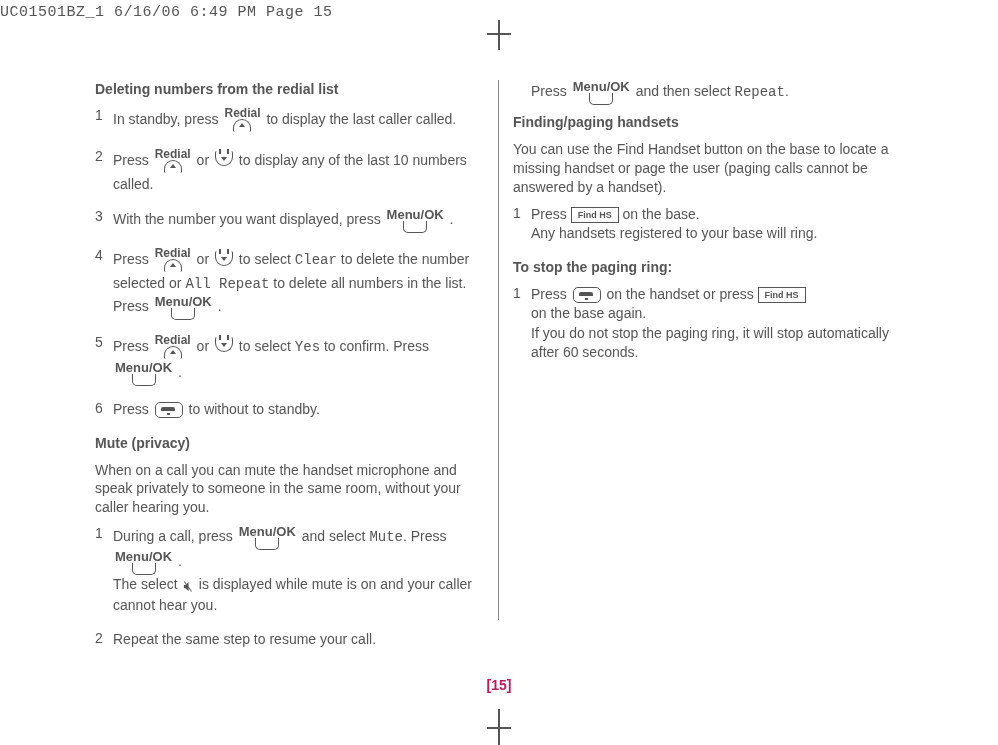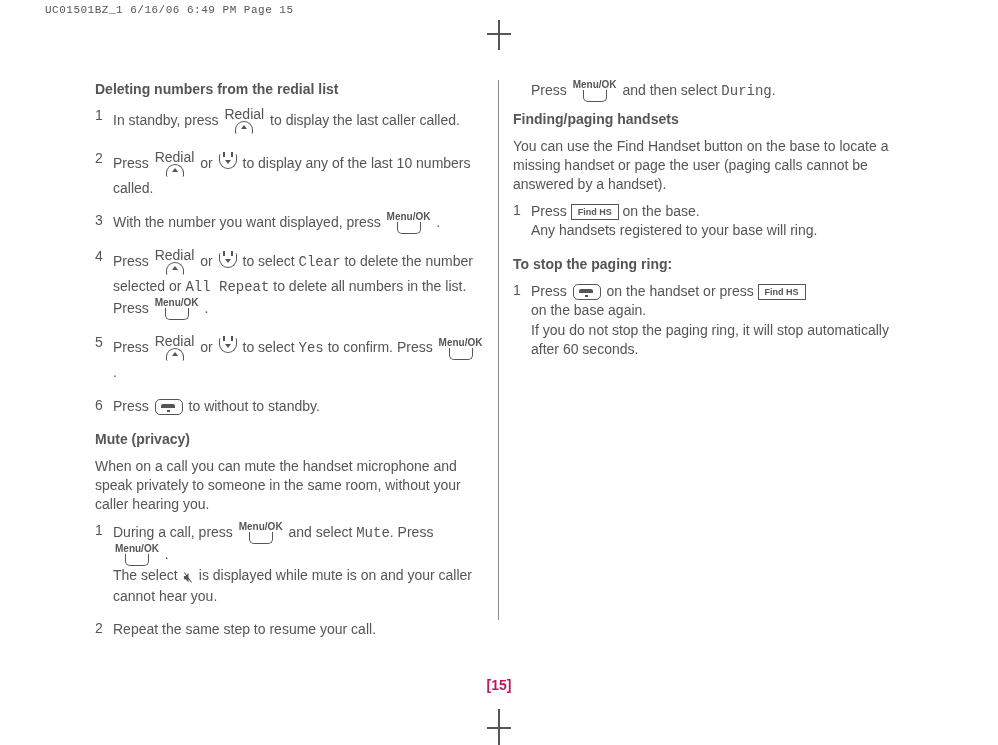--- a/index.html
+++ b/index.html
@@ -8,24 +8,23 @@
     width: 998px;
     height: 745px;
     background: #fff;
     font-family: Arial, Helvetica, sans-serif;
     color: #555;
     font-size: 14px;
     position: relative;
   }
   .header-line {
     font-family: "Courier New", monospace;
-    font-size: 11px;
-    padding: 4px 16px;
+    font-size: 15px;
+    padding: 4px 0;
     letter-spacing: 0.5px;
-    margin-left: 29px;
   }
   .crop-mark-top {
     position: absolute;
     top: 20px;
     left: 498px;
     width: 2px;
     height: 30px;
     background: #555;
   }
   .crop-mark-top-h {
@@ -95,38 +94,38 @@
     vertical-align: middle;
     line-height: 12px;
   }
   .menuok {
     display: inline-block;
     text-align: center;
     vertical-align: middle;
     line-height: 1;
     margin: 0 2px;
   }
-  .menuok .lbl { font-size: 10px; font-weight: bold; display: block; }
+  .menuok .lbl { font-size: 13px; font-weight: bold; display: block; }
   .menuok .box {
     display: block;
     width: 22px;
     height: 11px;
     border: 1.5px solid #555;
     border-top: none;
     border-radius: 0 0 5px 5px;
     margin: 0 auto;
   }
   .redial-btn {
     display: inline-block;
     text-align: center;
     vertical-align: middle;
     line-height: 1;
     margin: 0 2px;
   }
-  .redial-btn .lbl { font-size: 14px; font-weight: normal; display: block; }
+  .redial-btn .lbl { font-size: 12px; font-weight: bold; display: block; }
   .redial-btn .arc {
     display: inline-block;
     width: 16px;
     height: 12px;
     border: 1.5px solid #555;
     border-bottom: none;
     border-radius: 10px 10px 2px 2px;
     position: relative;
   }
   .redial-btn .arc::after{
@@ -311,21 +310,21 @@
     <div class="step" style="margin-bottom:0">
       <div class="num">2</div>
       <div class="body">Repeat the same step to resume your call.</div>
     </div>
   </div>
 
   <div class="col right">
     <p style="padding-left:18px">
       <span>Press </span>
       <span class="menuok icon"><span class="lbl">Menu/OK</span><span class="box"></span></span>
-      <span> and then select </span><span class="mono">During</span><span>.</span>
+      <span> and then select </span><span class="mono">Repeat</span><span>.</span>
     </p>
 
     <p class="bold">Finding/paging handsets</p>
     <p>You can use the Find Handset button on the base to locate a missing handset or page the user (paging calls cannot be answered by a handset).</p>
 
     <div class="step">
       <div class="num">1</div>
       <div class="body">
         <span>Press </span>
         <span class="key-rect">Find HS</span>

